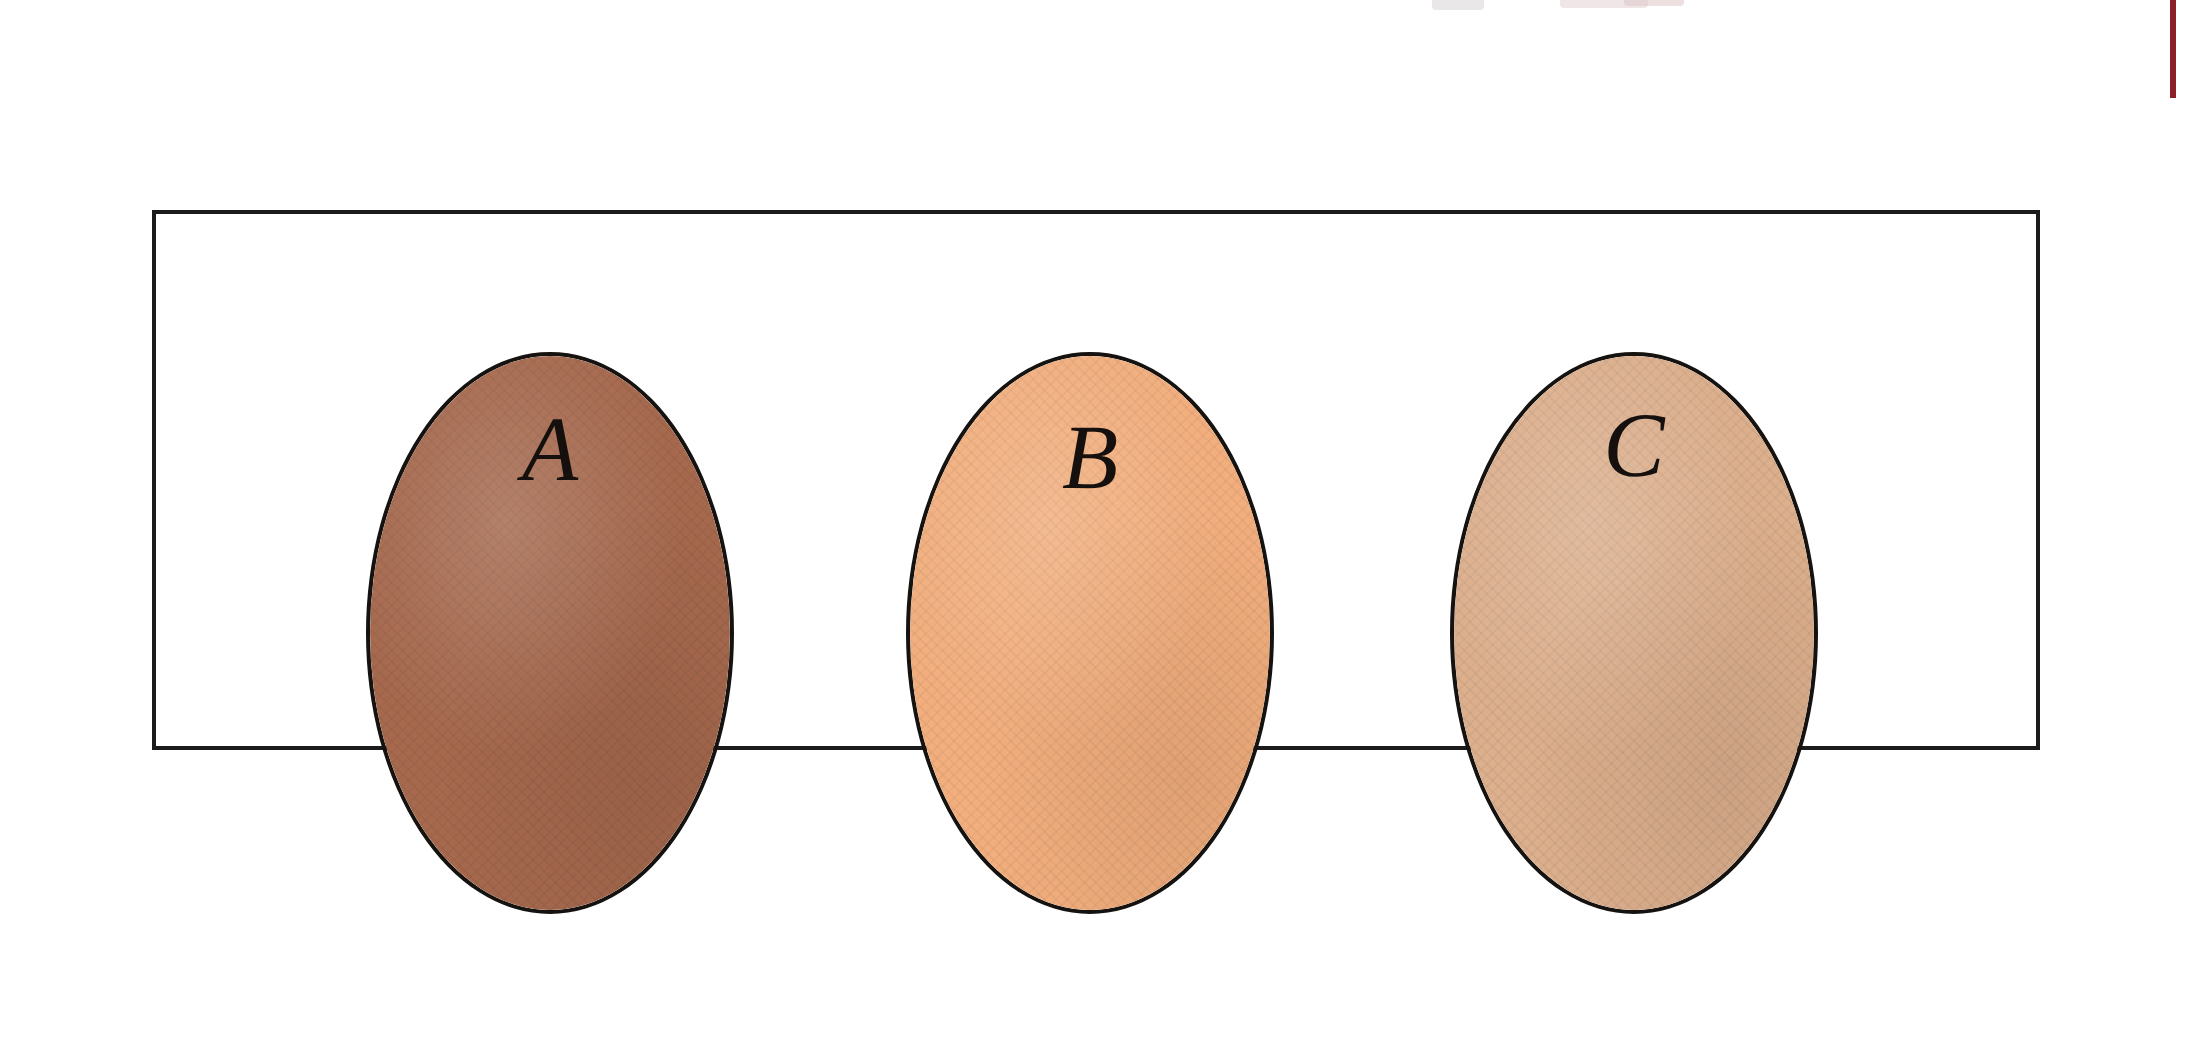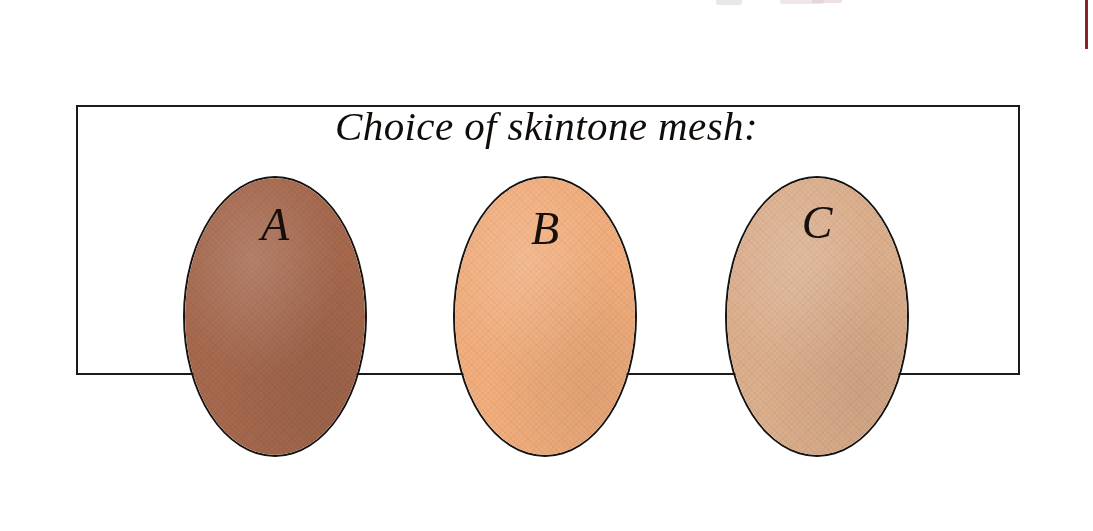--- a/index.html
+++ b/index.html
@@ -148,21 +148,20 @@
 <div id="scan-page" style="background: rgb(255, 255, 255);">
 
   <div class="artifact a1"></div>
   <div class="artifact a2"></div>
   <div class="artifact a3"></div>
 
   <div id="margin-rule" style="background: rgb(139, 32, 40);"></div>
 
   <div id="frame" style="border-color: rgb(27, 27, 27);"></div>
 
-  <div id="title">Choice of skintone mesh:</div>
 
   <div class="swatch" id="swatch-a">
     <div class="fill" style="background: rgb(166, 105, 78);"></div>
     <div class="mesh"></div>
     <div class="sheen"></div>
     <div class="letter">A</div>
   </div>
 
   <div class="swatch" id="swatch-b">
     <div class="fill" style="background: rgb(242, 174, 125);"></div>

